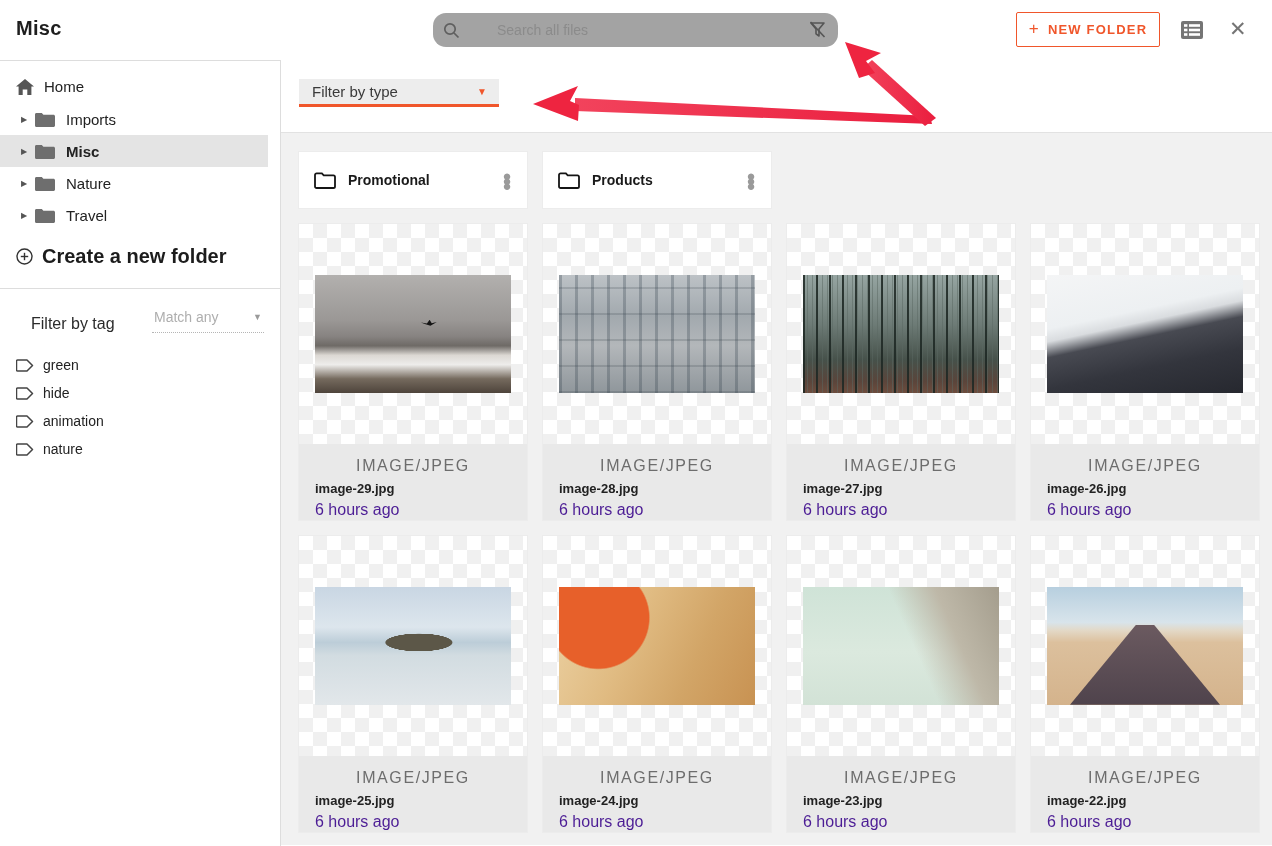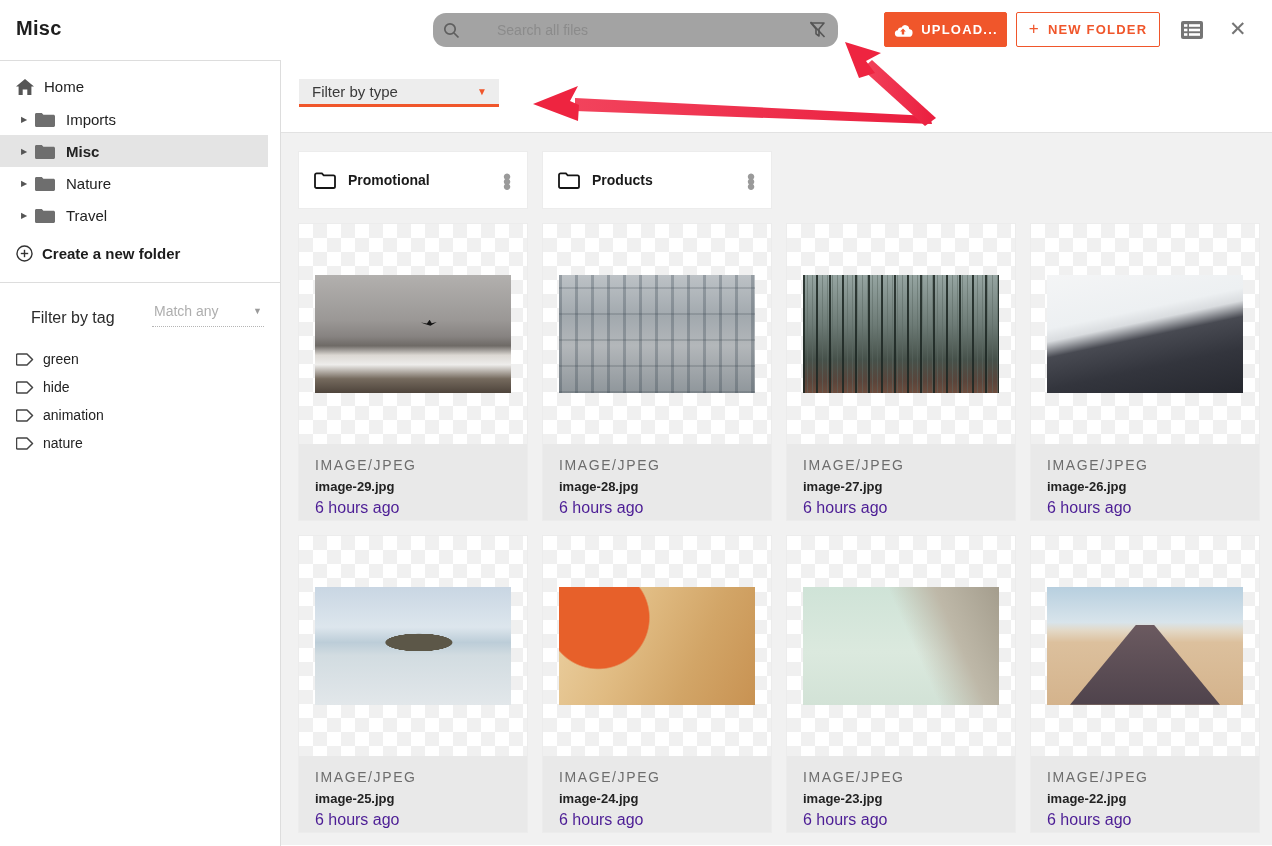--- a/index.html
+++ b/index.html
@@ -25,21 +25,21 @@
   .icon-list { left:1180px; top:19px; }
   .icon-close { left:1229px; font-size:21px; line-height:22px; color:#757575; }
 
   
   .sidebar { position:absolute; left:0; top:60px; width:281px; height:786px; background:#fff; border-top:1px solid #ddd; border-right:1px solid #ddd; }
   .side-home { display:flex; align-items:center; gap:10px; padding:17px 16px 8px; font-size:15px; color:#222; cursor:pointer; }
   .side-folder { display:flex; align-items:center; height:32px; padding-left:21px; font-size:15px; color:#222; cursor:pointer; }
   .side-folder .caret { font-size:8px; color:#555; width:14px; flex:0 0 14px; }
   .side-folder .fico { margin-right:11px; display:flex; }
   .side-folder.selected { background:#e4e4e4; width:268px; font-weight:700; }
-  .side-create { display:flex; align-items:center; gap:9px; padding:14px 16px 0; font-size:15px; font-weight:700; color:#1c1c1c; cursor:pointer; }
+  .side-create { display:flex; align-items:center; gap:9px; padding:14px 16px 0; font-size:20px; font-weight:700; color:#1c1c1c; cursor:pointer; }
   .side-divider { border-top:1px solid #ddd; margin:20px 0 0; }
   .tagfilter-head { display:flex; align-items:flex-end; justify-content:space-between; padding:20px 16px 4px; }
   .tagfilter-head .lbl { font-size:16px; color:#2b2b2b;margin-left:15px; }
   .match-select { font-size:14px; color:#aeaeae; border-bottom:1px dotted #b5b5b5; padding:0 2px 7px; width:112px; display:flex; justify-content:space-between; align-items:center; cursor:pointer; }
   .match-select .dd { font-size:9px; color:#9a9a9a; }
   .taglist { padding:14px 16px 0; }
   .tagrow { display:flex; align-items:center; gap:9px; height:28px; font-size:14px; color:#222; cursor:pointer; }
 
   
   .main { position:absolute; left:281px; top:60px; width:991px; height:786px; }
@@ -55,21 +55,21 @@
   .file-grid { display:flex; flex-wrap:wrap; gap:16px; width:960px; }
   .file-card { width:228px; background:#fff; box-shadow:0 0 0 1px #ececec; cursor:pointer; }
   .thumb { height:220px; background-color:#fff;
     background-image:
       linear-gradient(45deg,#f0f0f0 25%,transparent 25%,transparent 75%,#f0f0f0 75%),
       linear-gradient(45deg,#f0f0f0 25%,transparent 25%,transparent 75%,#f0f0f0 75%);
     background-size:28px 28px; background-position:0 0,14px 14px;
     display:flex; align-items:center; justify-content:center; }
   .photo { width:196px; height:118px; position:relative; }
   .file-meta { height:76px; background:#e9e9e9; padding:13px 16px 0; }
-  .file-type { font-size:14px; letter-spacing:1.6px; color:#6d6d6d; }
+  .file-type { font-size:16px; letter-spacing:1.6px; color:#6d6d6d;text-align:center; }
   .file-name { font-size:13px; font-weight:700; color:#222; margin-top:6px; }
   .file-time { font-size:16px; color:#4c1d95; margin-top:5px; }
 
   
   .t29 { background:linear-gradient(180deg,#b2b0ae 0%,#9b9896 38%,#878381 52%,#6e6a66 60%,#dcd8d3 68%,#eeedeb 76%,#756a5e 88%,#4e443b 100%); }
   .t29::after { content:""; position:absolute; left:54%; top:38%; width:16px; height:6px; background:#141414;
     clip-path:polygon(0 45%,38% 60%,55% 0,68% 55%,100% 35%,60% 100%,30% 75%); }
   .t28 { background:
       repeating-linear-gradient(90deg,rgba(46,60,72,.28) 0 3px,rgba(0,0,0,0) 3px 16px),
       repeating-linear-gradient(0deg,rgba(40,52,60,.18) 0 2px,rgba(0,0,0,0) 2px 26px),
@@ -112,29 +112,20 @@
     </span>
     <input type="text" placeholder="Search all files" style="">
     <span class="funnel">
       <svg width="20" height="20" viewBox="0 0 20 20">
           <path d="M3 3 h13 l-5 6 v7 l-3 -2.2 v-4.8 z" fill="none" stroke="#555" stroke-width="1.6" stroke-linejoin="round"></path>
           <line x1="2.5" y1="2" x2="16.5" y2="17" stroke="#555" stroke-width="1.6"></line>
         </svg>
     </span>
   </div>
 
-  <div class="btn btn-upload">
-    <span style="display:flex">
-      <svg width="20" height="14" viewBox="0 0 20 14">
-          <path d="M16.2 6.1 A4 4 0 0 0 8.5 4.6 A3.3 3.3 0 0 0 4.8 7.3 A3.2 3.2 0 0 0 5.4 13.7 h9.8 A3.4 3.4 0 0 0 16.2 6.1 z" fill="#fff"></path>
-          <path d="M10 5.4 l2.8 3 h-1.6 v3 h-2.4 v-3 h-1.6 z" fill="#f0562b"></path>
-        </svg>
-    </span>
-    <span>UPLOAD...</span>
-  </div>
 
   <div class="btn btn-newfolder">
     <span class="plus">+</span>
     <span>NEW FOLDER</span>
   </div>
 
   <span class="hdr-icon icon-list">
     <svg width="24" height="22" viewBox="0 0 24 22">
         <rect x="1" y="2" width="22" height="18" rx="2" fill="#757575"></rect>
         <rect x="4" y="5.2" width="3.4" height="2.6" fill="#fff"></rect>

